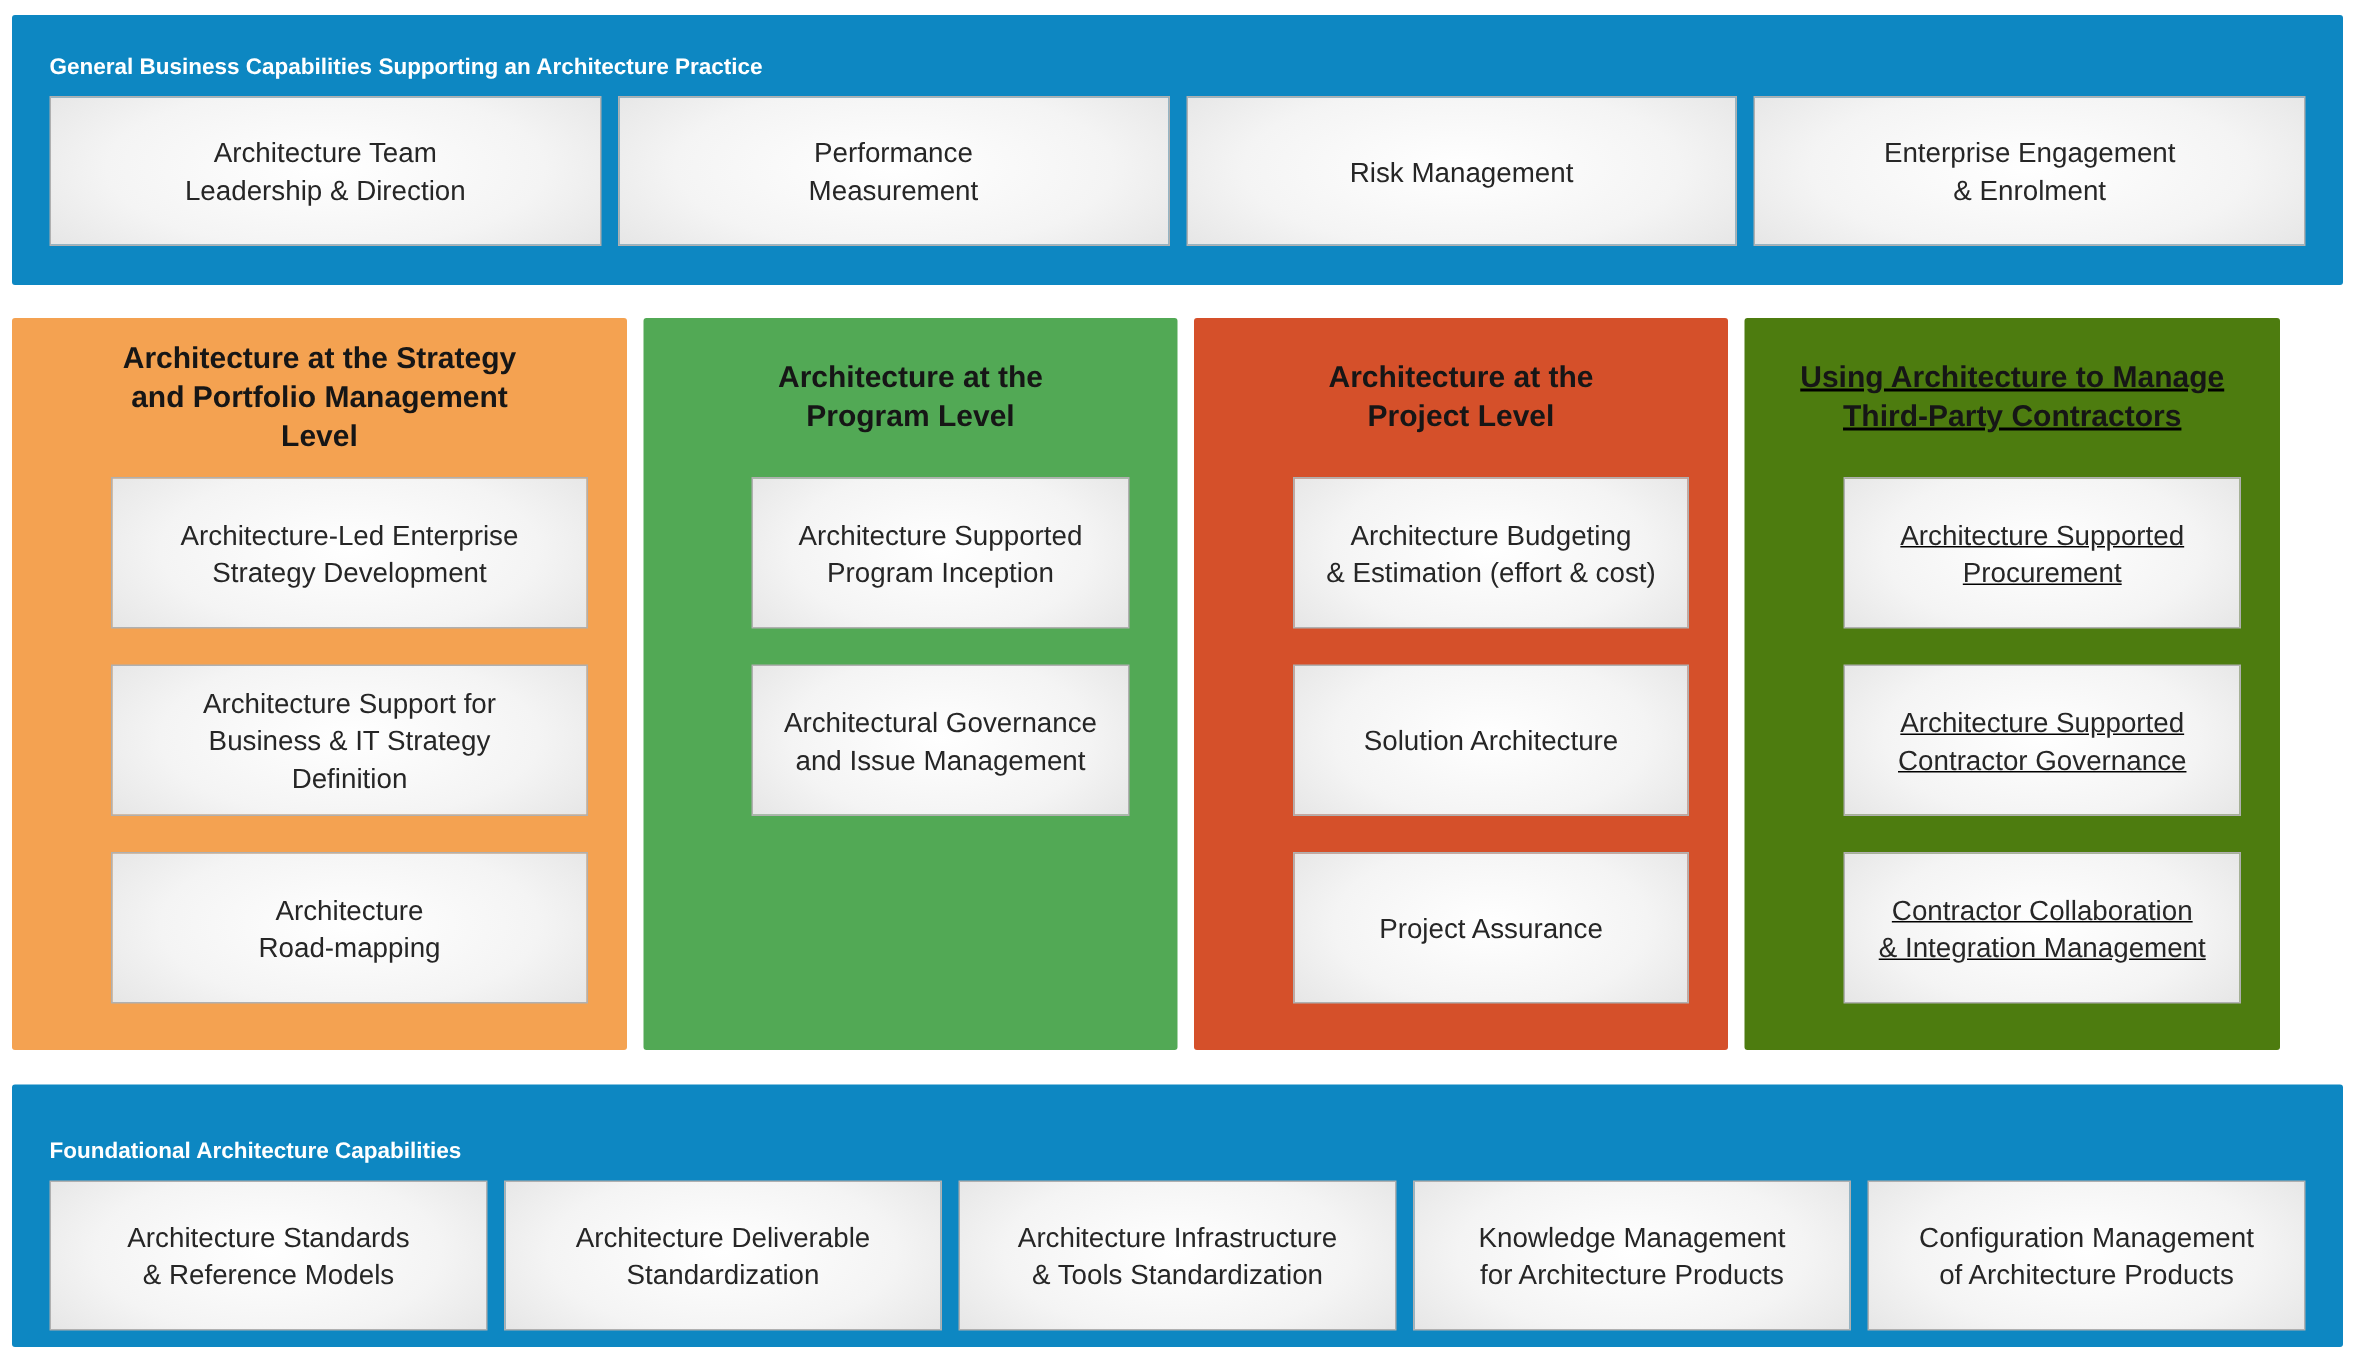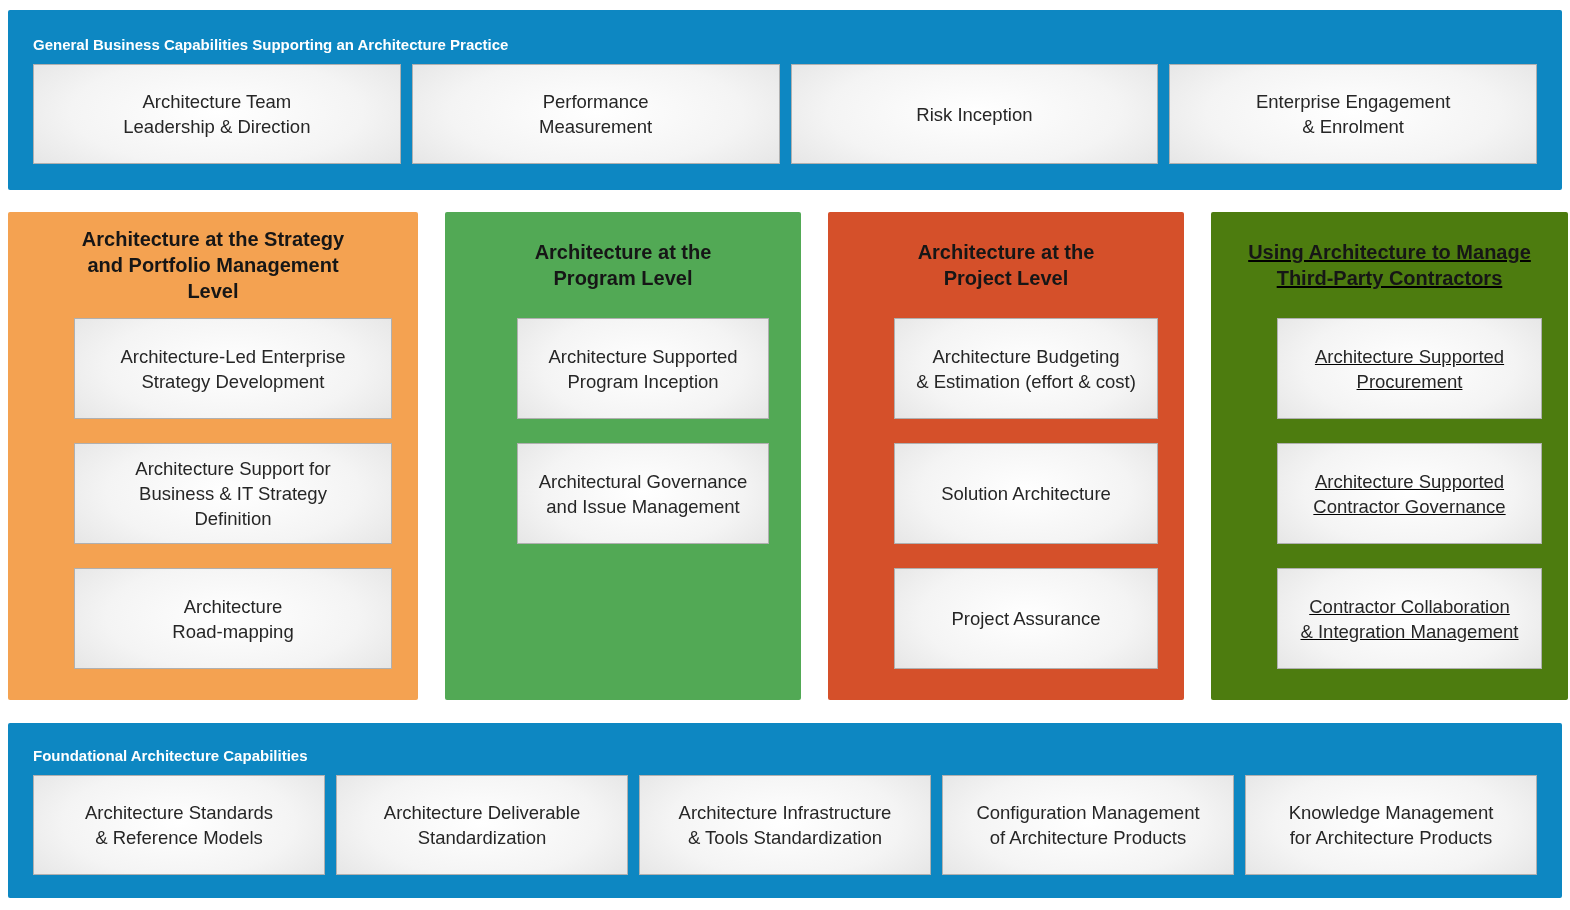--- a/index.html
+++ b/index.html
@@ -14,21 +14,21 @@
     background: #ffffff;
   }
 
   
   .band {
     background: #0d87c2;
     border-radius: 2px;
     padding: 22px 25px 0 25px;
   }
   .band.top { height: 180px; margin-bottom: 22px; }
-  .band.bottom { height: 175px; padding-top: 20px; }
+  .band.bottom { height: 175px; padding-top: 32px; }
   .band-title {
     color: #ffffff;
     font-size: 15px;
     font-weight: bold;
     line-height: 26px;
     margin-bottom: 6px;
     white-space: pre-line;
   }
   .band-row {
     display: flex;
@@ -48,21 +48,21 @@
     color: #262626;
     font-size: 18.5px;
     line-height: 25px;
     white-space: pre-line;
     padding: 4px 8px;
   }
 
   
   .columns {
     display: flex;
-    gap: 27px;
+    gap: 11px;
     height: 488px;
     margin-bottom: 23px;
   }
   .col {
     border-radius: 2px;
     padding: 0 26px;
     display: flex;
     flex-direction: column;
   }
   .col-strategy  { flex: 0 0 410px; background: #f4a251; }
@@ -93,21 +93,21 @@
 
 <div class="canvas">
 
   <section class="band top">
     <div class="band-title">General Business Capabilities Supporting an Architecture Practice</div>
     <div class="band-row">
       <div class="gbox">Architecture Team
 Leadership &amp; Direction</div>
       <div class="gbox">Performance
 Measurement</div>
-      <div class="gbox">Risk Inception</div>
+      <div class="gbox">Risk Management</div>
       <div class="gbox">Enterprise Engagement
 &amp; Enrolment</div>
     </div>
   </section>
 
   <section class="columns">
 
     <div class="col col-strategy">
       <div class="col-title">Architecture at the Strategy
 and Portfolio Management
@@ -154,20 +154,20 @@
 
   <section class="band bottom">
     <div class="band-title">Foundational Architecture Capabilities</div>
     <div class="band-row">
       <div class="gbox">Architecture Standards
 &amp; Reference Models</div>
       <div class="gbox">Architecture Deliverable
 Standardization</div>
       <div class="gbox">Architecture Infrastructure
 &amp; Tools Standardization</div>
+      <div class="gbox">Knowledge Management
+for Architecture Products</div>
       <div class="gbox">Configuration Management
 of Architecture Products</div>
-      <div class="gbox">Knowledge Management
-for Architecture Products</div>
     </div>
   </section>
 
 </div>
 
 </body></html>

